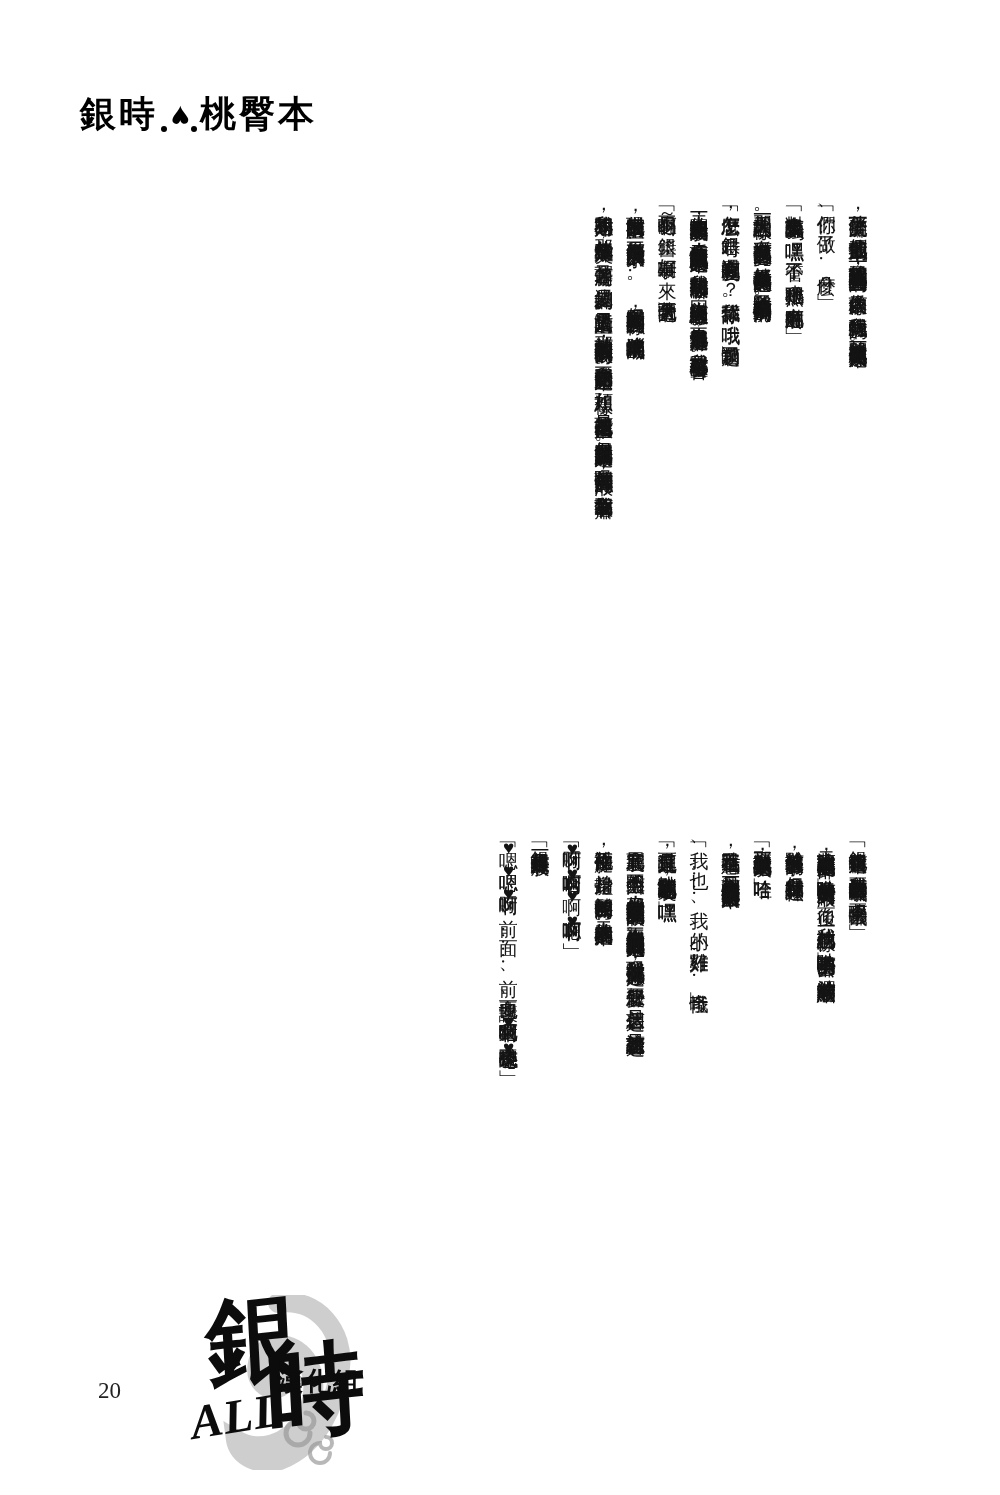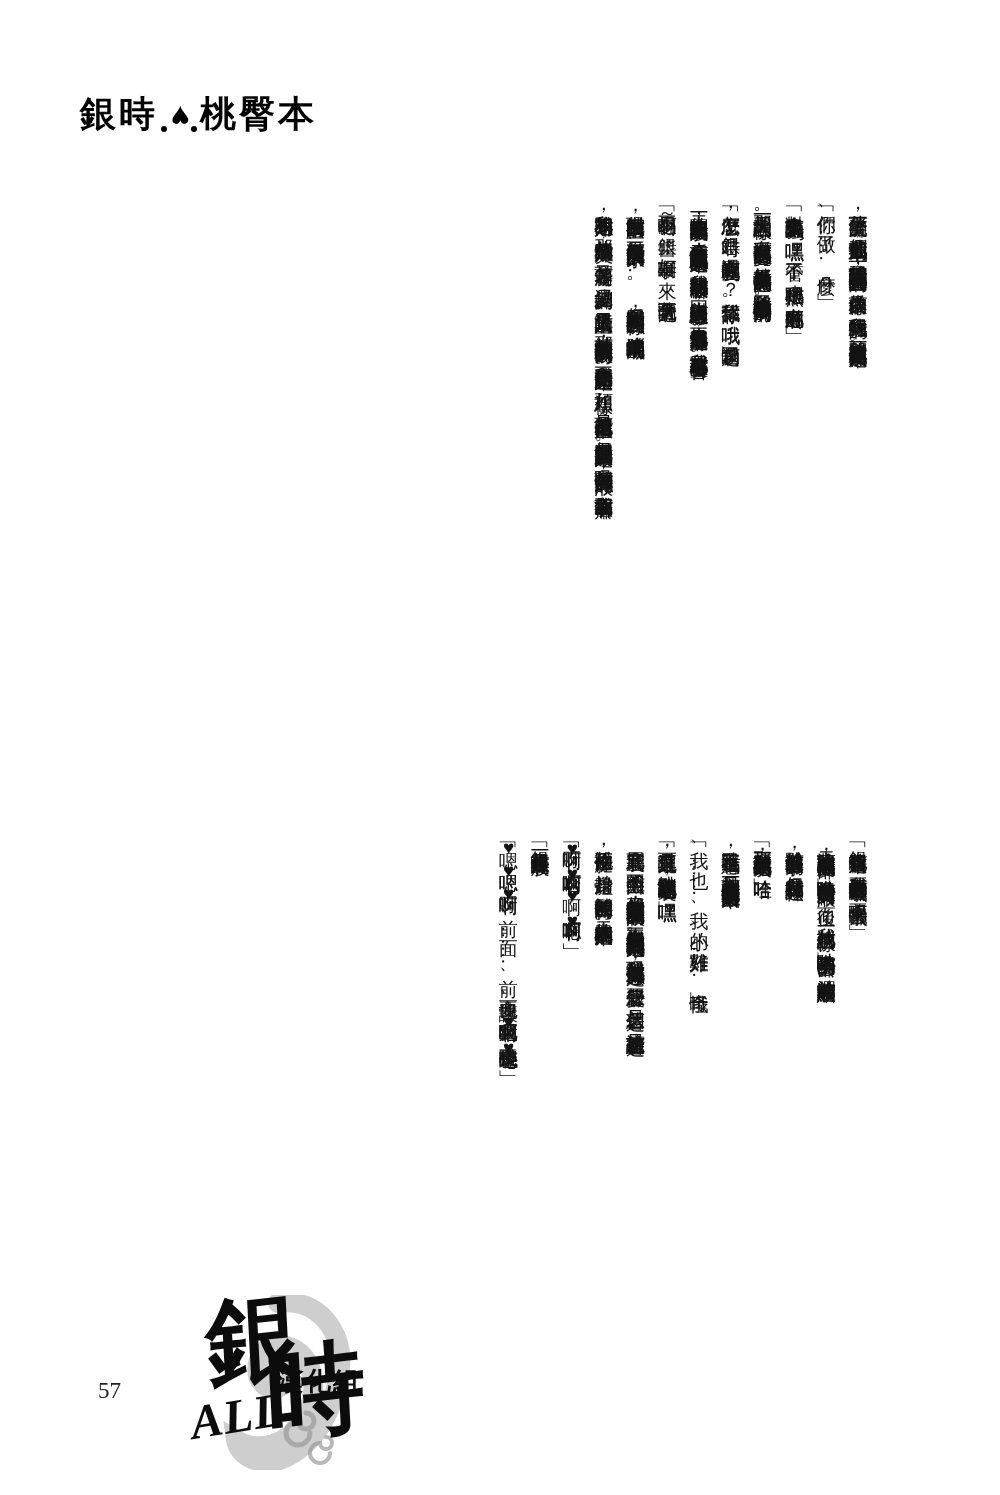--- a/index.html
+++ b/index.html
@@ -174,13 +174,13 @@
            C40,158 70,150 86,125 C100,102 98,72 82,58 C66,44 44,50 40,68
            C36,86 50,98 62,92 C70,88 72,78 66,74" fill="none" stroke="#b4b4b4" stroke-width="20" opacity="0.65" stroke-linecap="round"></path>
   <path d="M92,138 a12,12 0 1,1 -12,-12 a8,8 0 1,0 8,-8" fill="none" stroke="#9a9a9a" stroke-width="5" opacity="0.7" stroke-linecap="round"></path>
   <path d="M112,158 a10,10 0 1,1 -10,-10 a6,6 0 1,0 6,-6" fill="none" stroke="#9a9a9a" stroke-width="4" opacity="0.7" stroke-linecap="round"></path>
 </svg>
 <span class="logo-gin">銀</span>
 <span class="logo-toki">時</span>
 <span class="logo-group">漢化組</span>
 <span class="logo-all">ALL</span>
 
-<div class="page-number">57</div>
+<div class="page-number">20</div>
 
 </body></html>

